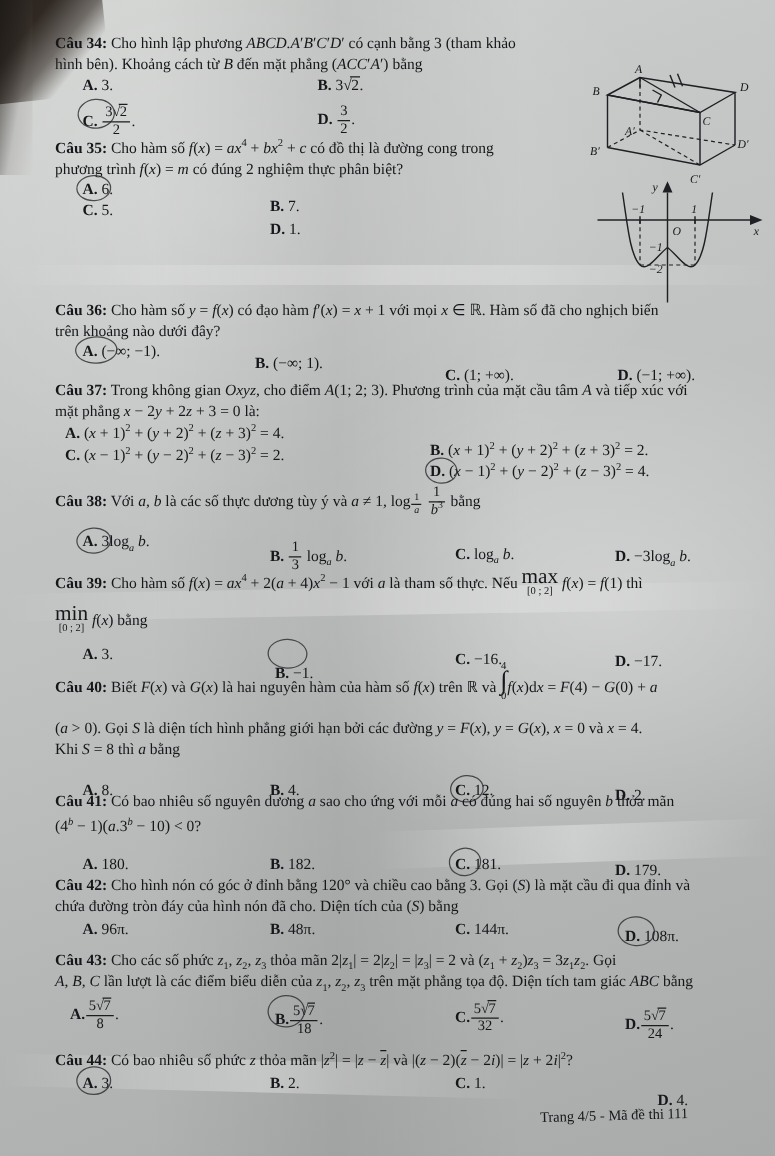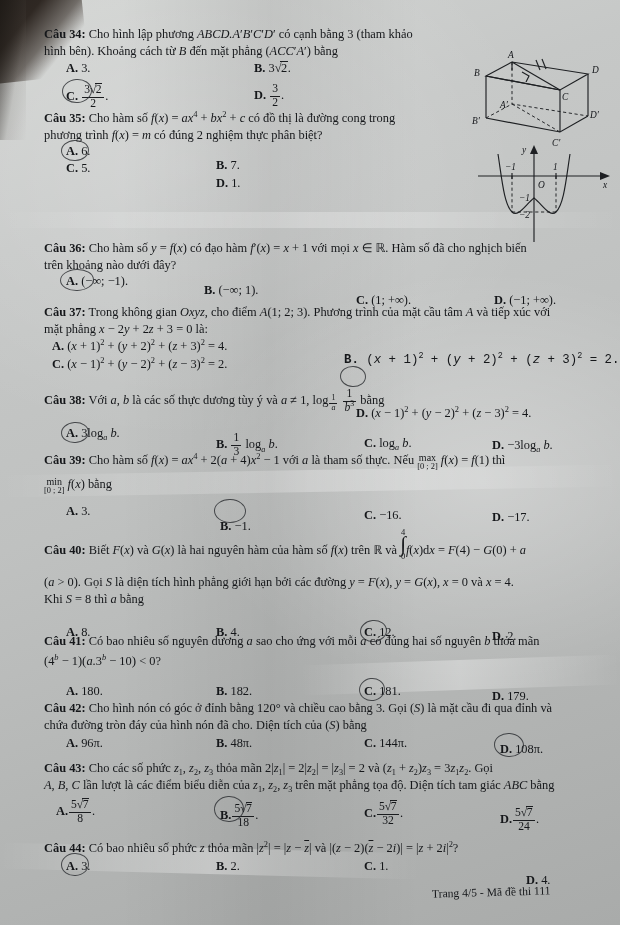--- a/index.html
+++ b/index.html
@@ -64,21 +64,21 @@
   }
 
   
   .integ{display:inline-block;position:relative;vertical-align:-0.42em;font-size:12px;text-align:center;}
   .integ .top{display:block;font-size:8.5px;line-height:1;}
   .integ .sym{display:block;font-size:21px;line-height:.72;font-style:italic;}
   .integ .bot{display:block;font-size:8.5px;line-height:1;}
 
   
   .lim{display:inline-block;text-align:center;vertical-align:-0.42em;line-height:1.02;}
-  .lim .op{display:block;font-size:10px;font-style:normal;}
+  .lim .op{display:block;font-size:17px;font-style:normal;}
   .lim .rg{display:block;font-size:8.4px;}
 
   
   .logb{display:inline-block;vertical-align:-0.35em;font-size:8.2px;text-align:center;line-height:1;}
 
   
   #fig-cube{position:absolute;left:470px;top:48px;width:146px;height:104px;}
   #fig-graph{position:absolute;left:472px;top:142px;width:146px;height:110px;}
   svg{display:block;overflow:visible;}
   .fl{fill:none;stroke:#1e2023;stroke-width:1.15;}
@@ -168,27 +168,27 @@
       <b class="qn">Câu 37:</b>
       Trong không gian <i>Oxyz</i>, cho điểm <i>A</i>(1; 2; 3). Phương trình của mặt cầu tâm <i>A</i> và tiếp xúc với
     </div>
     <div class="line">
       mặt phẳng <i>x</i> − 2<i>y</i> + 2<i>z</i> + 3 = 0 là:
     </div>
     <div class="opts" style="height:44px;">
       <div class="opt" style="left:8px;top:2px;">
         <span class="lab">A.</span> (<i>x</i> + 1)<sup>2</sup> + (<i>y</i> + 2)<sup>2</sup> + (<i>z</i> + 3)<sup>2</sup> = 4.
       </div>
-      <div class="opt" style="left:300px;top:16px;font-family:Liberation Mono, monospace;">
+      <div class="opt" style="left:300px;top:16px;">
         <span class="lab">B.</span> (<i>x</i> + 1)<sup>2</sup> + (<i>y</i> + 2)<sup>2</sup> + (<i>z</i> + 3)<sup>2</sup> = 2.
       </div>
       <div class="opt" style="left:8px;top:20px;">
         <span class="lab">C.</span> (<i>x</i> − 1)<sup>2</sup> + (<i>y</i> − 2)<sup>2</sup> + (<i>z</i> − 3)<sup>2</sup> = 2.
       </div>
-      <div class="opt" style="left:312px;top:33px;margin-top:36px;">
+      <div class="opt" style="left:300px;top:33px;">
         <span class="lab">D.</span> (<i>x</i> − 1)<sup>2</sup> + (<i>y</i> − 2)<sup>2</sup> + (<i>z</i> − 3)<sup>2</sup> = 4.
       </div>
       <div class="circ" style="left:296px;top:29px;width:24px;height:19px;transform:rotate(3deg);"></div>
     </div>
   </div>
 
   <div class="q" style="top:388px;">
     <div class="line">
       <b class="qn">Câu 38:</b>
       Với <i>a</i>, <i>b</i> là các số thực dương tùy ý và <i>a</i> ≠ 1, log<span class="logb"><span class="frac" style="font-size:8px;vertical-align:-0.3em;"><span class="num">1</span><span class="den"><i>a</i></span></span></span>

